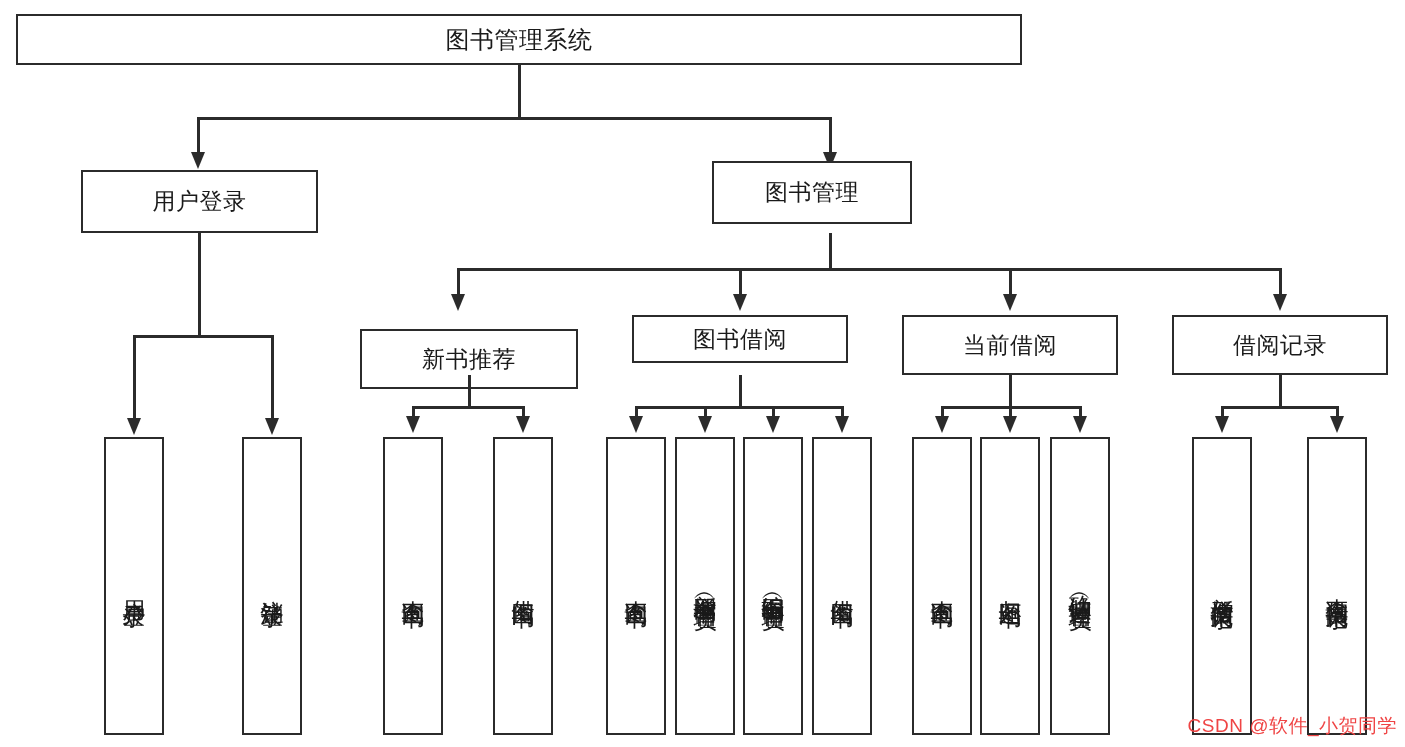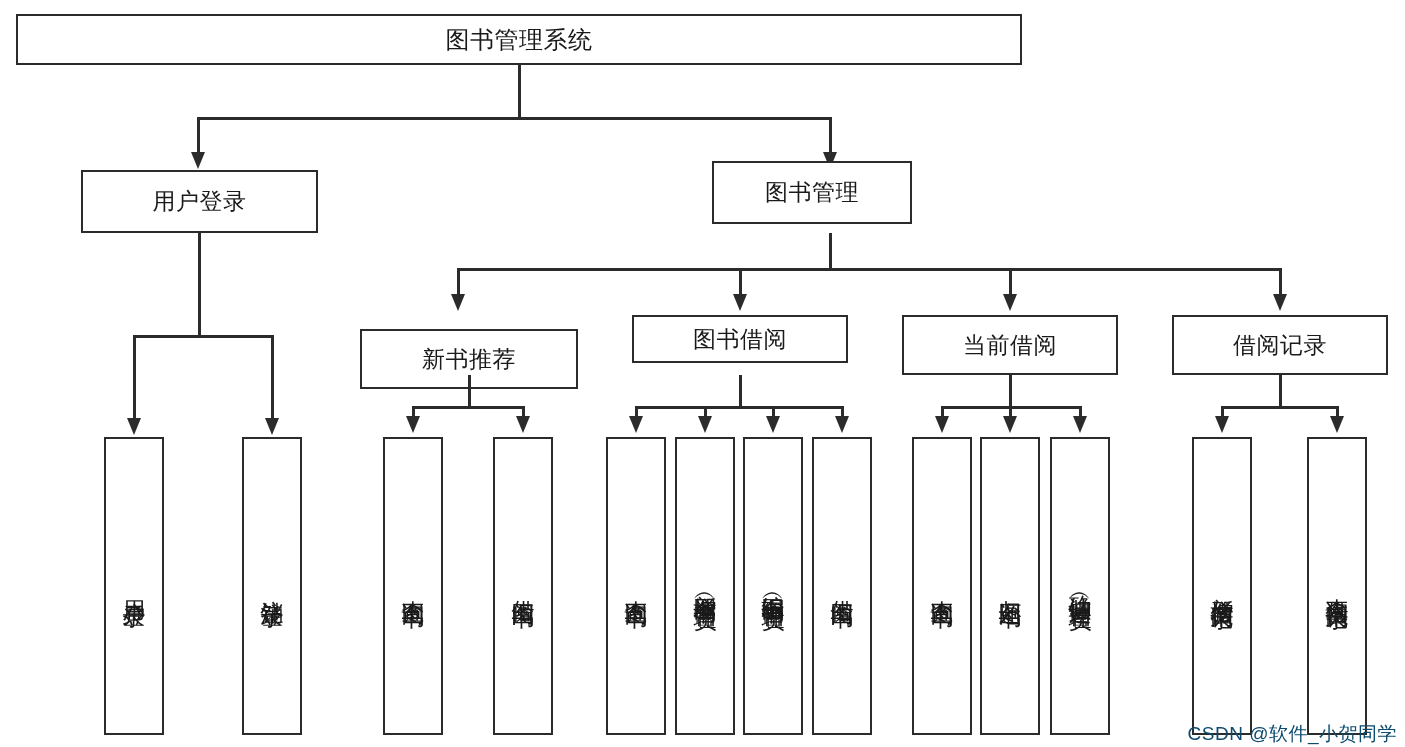--- a/index.html
+++ b/index.html
@@ -68,23 +68,23 @@
     width: 0;
     height: 0;
     border-left: 7px solid transparent;
     border-right: 7px solid transparent;
     border-top: 17px solid #2b2b2b;
   }
   
   #watermark {
     position: absolute;
     right: 8px;
-    bottom: 0;
+    bottom: 8px;
     font-size: 19px;
-    color: #0c4a6e;
+    color: #ef4444;
     white-space: nowrap;
     letter-spacing: 0.5px;
     pointer-events: none;
   }
 </style>
 </head>
 <body>
 
 <div id="canvas">
 

